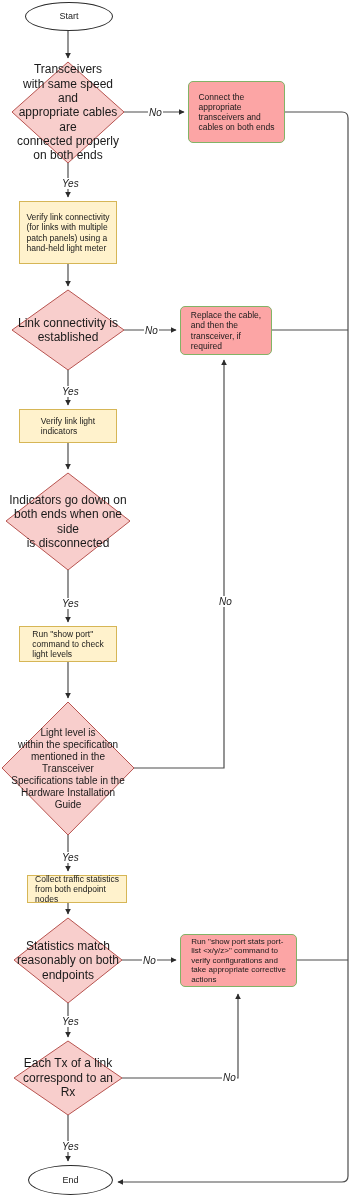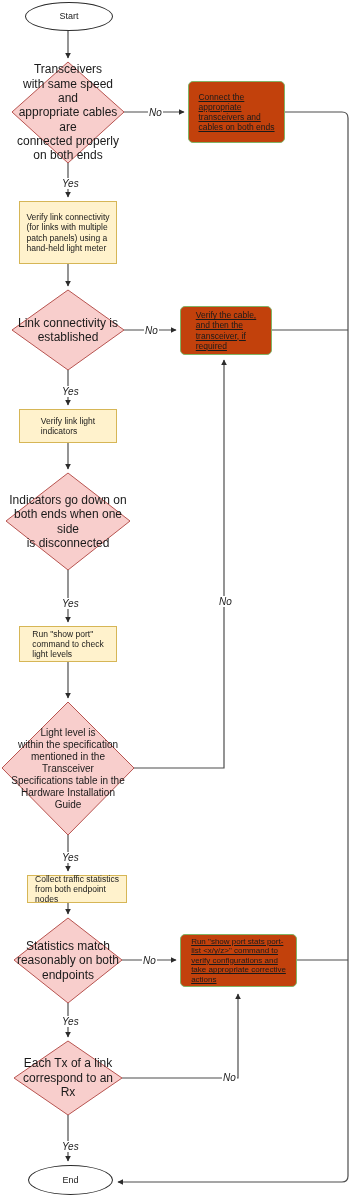--- a/index.html
+++ b/index.html
@@ -40,25 +40,24 @@
     font-size: 9px;
   }
   .process {
     border: 1px solid #d6b656;
     background: #fff2cc;
     font-size: 8.5px;
     padding: 2px 2px;
   }
   .action {
     border: 1px solid #82b366;
-    background: #c2410c;
+    background: #fca5a5;
     border-radius: 5px;
     font-size: 8.5px;
     padding: 2px 3px;
-    text-decoration: underline;
   }
   .decision-wrap {
     position: absolute;
     z-index: 3;
   }
   .decision-label {
     position: absolute;
     left: 0; top: 0;
     width: 100%; height: 100%;
     display: flex;
@@ -150,21 +149,21 @@
 patch panels) using a
 hand-held light meter</span>
 </div>
 
 <div class="decision-wrap" style="left:12px; top:290px; width:112px; height:80px;">
   <div class="decision-label">Link connectivity is
 established</div>
 </div>
 
 <div class="node action" style="left:180px; top:306px; width:92px; height:49px;">
-  <span>Verify the cable,
+  <span>Replace the cable,
 and then the
 transceiver, if
 required</span>
 </div>
 
 <div class="node process" style="left:19px; top:409px; width:98px; height:34px;">
   <span>Verify link light
 indicators</span>
 </div>
 

